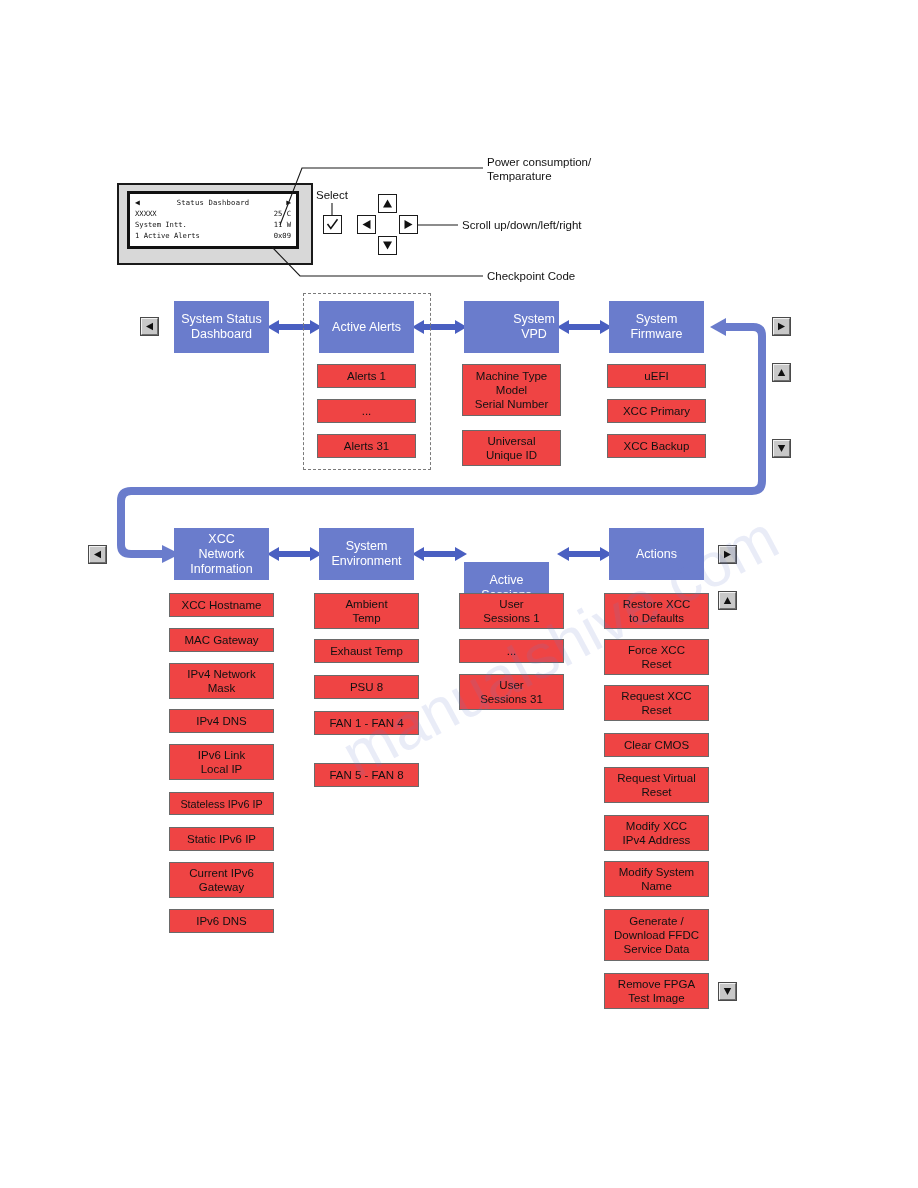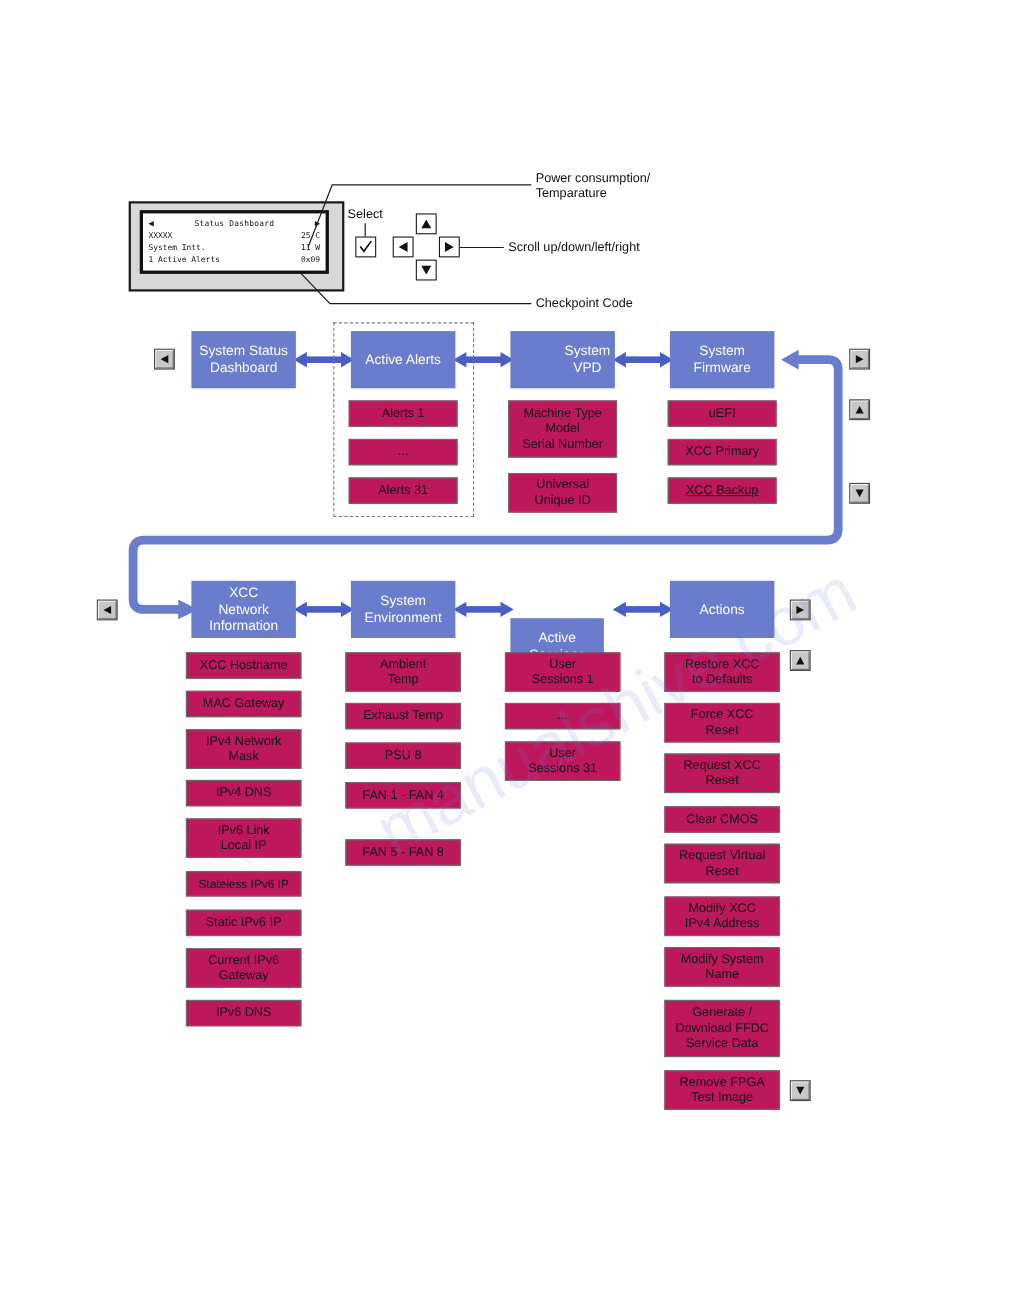--- a/index.html
+++ b/index.html
@@ -74,21 +74,21 @@
     background: #6a7ccc;
     color: #ffffff;
     display: flex; align-items: center; justify-content: center;
     text-align: center;
     font-size: 12.5px;
     line-height: 15px;
     white-space: pre-line;
   }
   .item-box {
     position: absolute;
-    background: #be185d;
+    background: #ef4444;
     border: 1px solid #6a6a6a;
     color: #111111;
     display: flex; align-items: center; justify-content: center;
     text-align: center;
     font-size: 11.5px;
     line-height: 14px;
     white-space: pre-line;
   }
   .dashed-group {
     position: absolute;
@@ -281,21 +281,21 @@
   <div class="item-box" style="left:317px; top:434px; width:99px; height:24px;">Alerts 31</div>
 
   <div class="item-box" style="left:462px; top:364px; width:99px; height:52px;">Machine Type
 Model
 Serial Number</div>
   <div class="item-box" style="left:462px; top:430px; width:99px; height:36px;">Universal
 Unique ID</div>
 
   <div class="item-box" style="left:607px; top:364px; width:99px; height:24px;">uEFI</div>
   <div class="item-box" style="left:607px; top:399px; width:99px; height:24px;">XCC Primary</div>
-  <div class="item-box" style="left:607px; top:434px; width:99px; height:24px;text-decoration:underline;">XCC Backup</div>
+  <div class="item-box" style="left:607px; top:434px; width:99px; height:24px;">XCC Backup</div>
 
   <div class="menu-block" style="left:174px; top:528px; width:95px; height:52px;">XCC
 Network
 Information</div>
   <div class="menu-block" style="left:319px; top:528px; width:95px; height:52px;">System
 Environment</div>
   <div class="menu-block" style="left:464px; top:528px; width:85px; height:52px;margin-top:34px;">Active
 Sessions</div>
   <div class="menu-block" style="left:609px; top:528px; width:95px; height:52px;">Actions</div>
 

